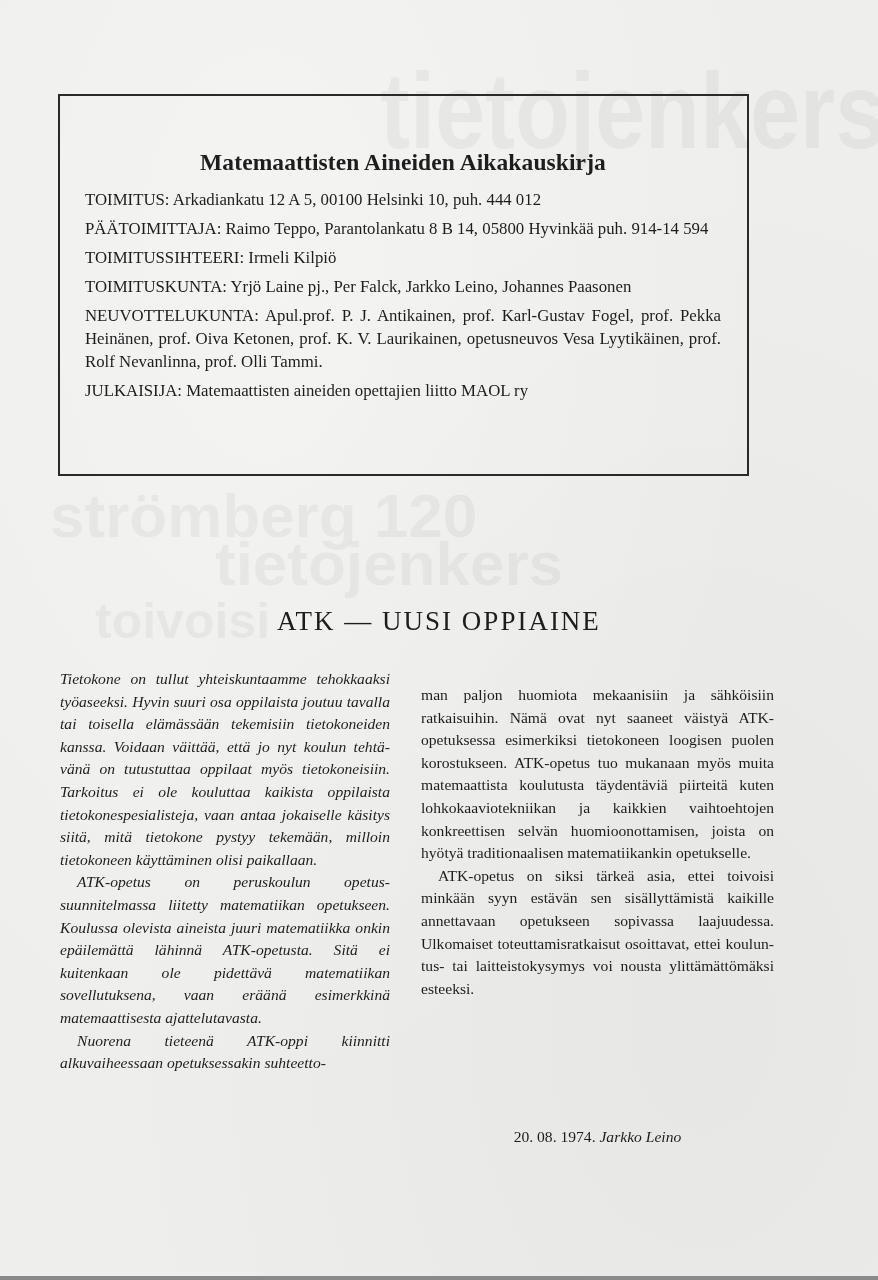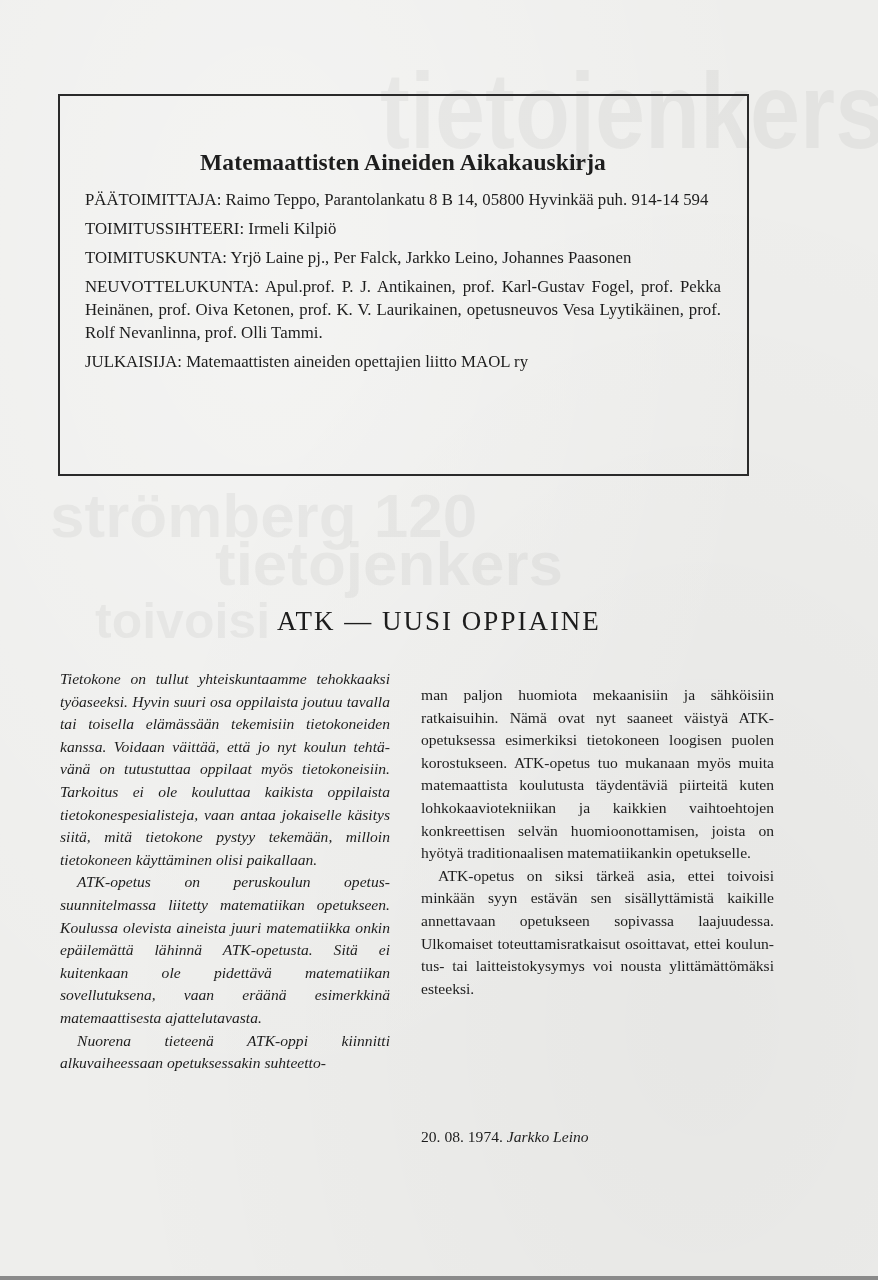--- a/index.html
+++ b/index.html
@@ -43,36 +43,37 @@
     .col {
       position: absolute; top: 668px; font-size: 15.6px; line-height: 22.6px;
       text-align: justify; hyphens: manual;
     }
     .col p { margin: 0; text-indent: 0; }
     .col p.indent { text-indent: 17px; }
     .col-left { left: 60px; width: 330px; font-style: italic; }
     .col-right { left: 421px; width: 353px; margin-top: 16px; }
     .signature {
       position: absolute; left: 421px; width: 353px; top: 1128px;
-      text-align: left; font-size: 15.6px;
+      text-align: center; font-size: 15.6px;
     }
     .signature .author { font-style: italic; }
   </style>
 </head>
 <body>
 
 <div class="page-bg"></div>
 
 <div class="bleed" style="left:380px;top:60px;font-size:90px;transform:scaleY(1.2);">tietojenkers</div>
 <div class="bleed" style="left:50px;top:480px;font-size:62px;">strömberg 120</div>
 <div class="bleed" style="left:215px;top:528px;font-size:62px;">tietojenkers</div>
 <div class="bleed" style="left:95px;top:592px;font-size:50px;">toivoisi</div>
 
 <div class="masthead">
   <div class="masthead-title">Matemaattisten Aineiden Aikakauskirja</div>
+  <p>TOIMITUS: Arkadiankatu 12 A 5, 00100 Helsinki 10, puh. 444 012</p>
   <p>PÄÄTOIMITTAJA: Raimo Teppo, Parantolankatu 8 B 14, 05800 Hyvinkää puh. 914-14 594</p>
   <p>TOIMITUSSIHTEERI: Irmeli Kilpiö</p>
   <p>TOIMITUSKUNTA: Yrjö Laine pj., Per Falck, Jarkko Leino, Johannes Paasonen</p>
   <p>NEUVOTTELUKUNTA: Apul.prof. P. J. Antikainen, prof. Karl-Gustav Fogel, prof. Pekka Heinänen, prof. Oiva Ketonen, prof. K. V. Laurikainen, opetusneuvos Vesa Lyytikäinen, prof. Rolf Nevanlinna, prof. Olli Tammi.</p>
   <p class="last">JULKAISIJA: Matemaattisten aineiden opettajien liitto MAOL ry</p>
 </div>
 
 <div class="article-title">ATK — UUSI OPPIAINE</div>
 
 <div class="col col-left">

